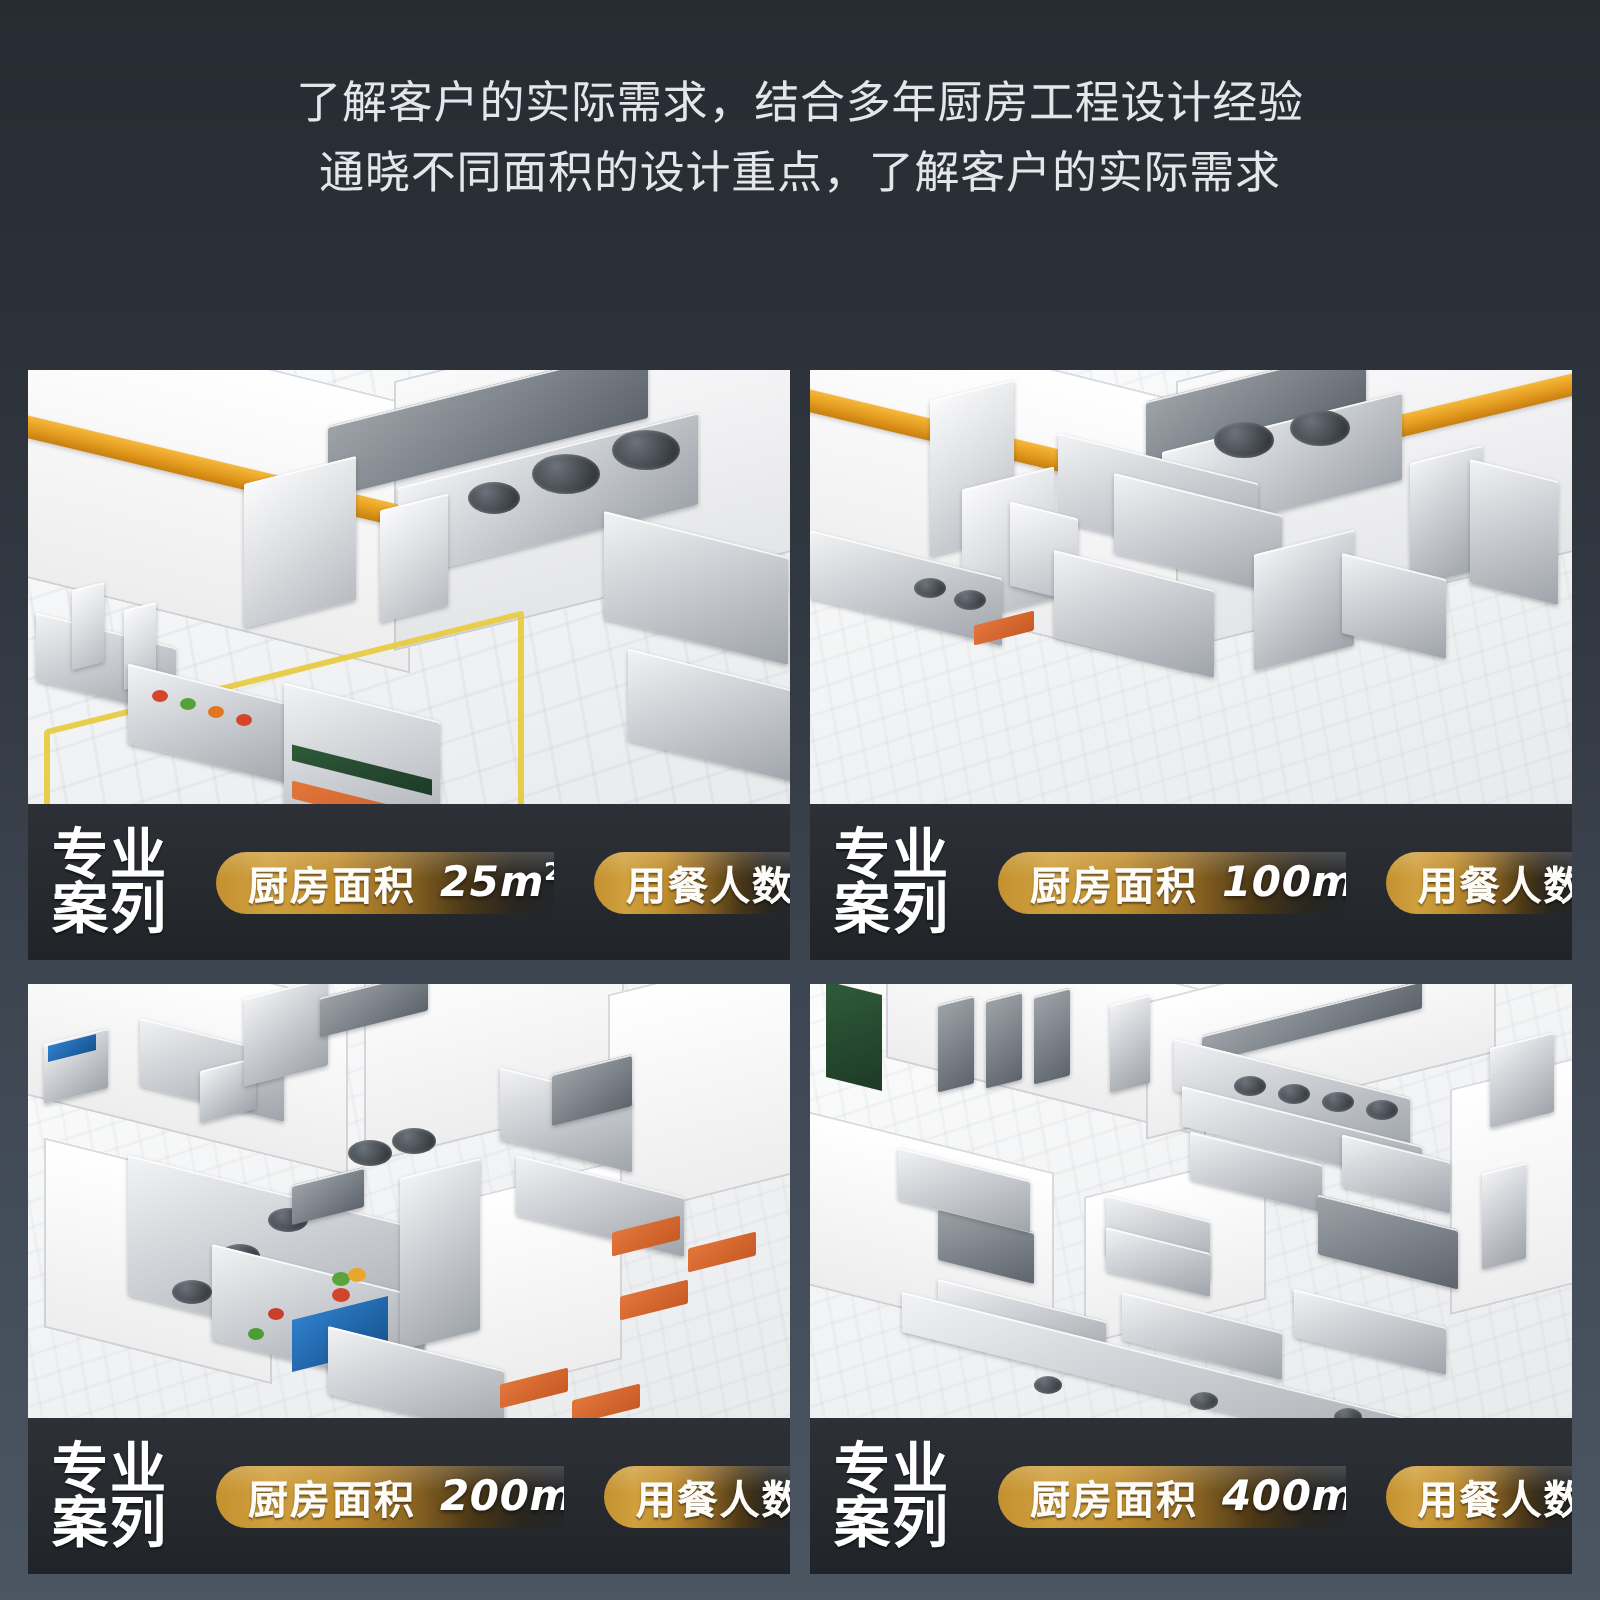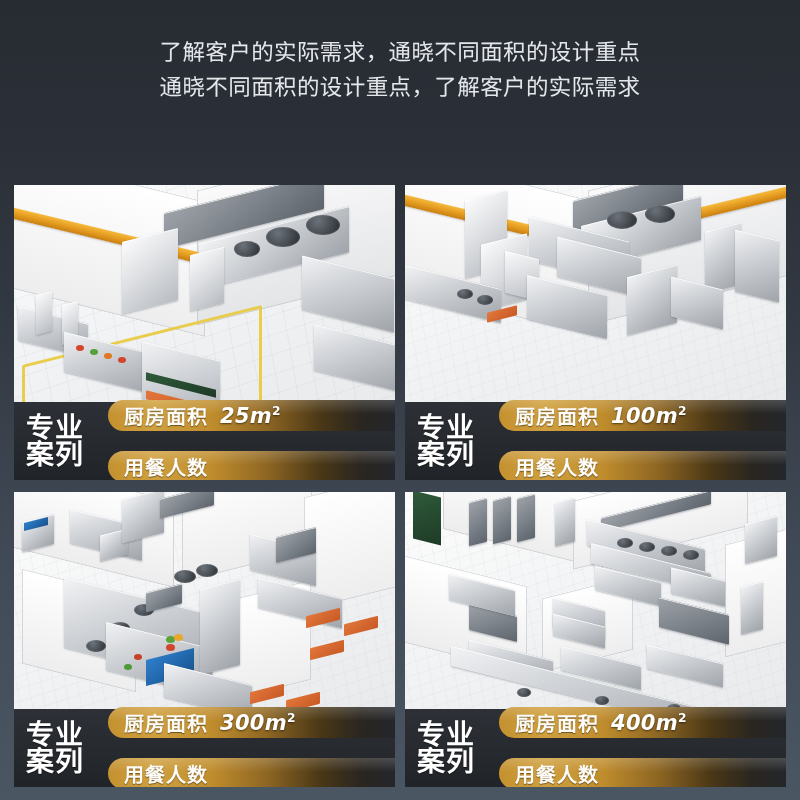--- a/index.html
+++ b/index.html
@@ -196,21 +196,20 @@
     letter-spacing: 1px;
     text-align: left;
     padding-left: 4px;
     text-shadow: 0 1px 1px rgba(0,0,0,.5);
   }
   .case-tag span { display: block; }
 
   .pills {
     flex: 1 1 auto;
     display: flex;
-    flex-direction: column;
     gap: 20px;
     min-width: 0;
   }
 
   .pill {
     position: relative;
     height: 31px;
     display: flex;
     align-items: center;
     padding-left: 16px;
@@ -256,21 +255,21 @@
     vertical-align: super;
     font-style: normal;
     font-weight: 700;
   }
 </style>
 </head>
 <body>
 
 <div class="header">
   <div class="subline-wrap">
-    <div class="subline">了解客户的实际需求，通晓不同面积的设计重点</div>
+    <div class="subline">了解客户的实际需求，结合多年厨房工程设计经验</div>
     <div class="subline">通晓不同面积的设计重点，了解客户的实际需求</div>
   </div>
 </div>
 
 <div class="grid">
 
   <div class="card">
     <div class="scene">
       <div class="scene-bg"></div>
       <div class="tiles"></div>
@@ -408,21 +407,21 @@
     </div>
 
     <div class="label-bar">
       <div class="case-tag">
         <span>专业</span>
         <span>案列</span>
       </div>
       <div class="pills">
         <div class="pill">
           <span class="pill-key">厨房面积</span>
-          <span class="pill-val"><span>300</span><span>m</span><sup>2</sup></span>
+          <span class="pill-val"><span>200</span><span>m</span><sup>2</sup></span>
         </div>
         <div class="pill">
           <span class="pill-key">用餐人数</span>
         </div>
       </div>
     </div>
   </div>
 
   <div class="card">
     <div class="scene">

